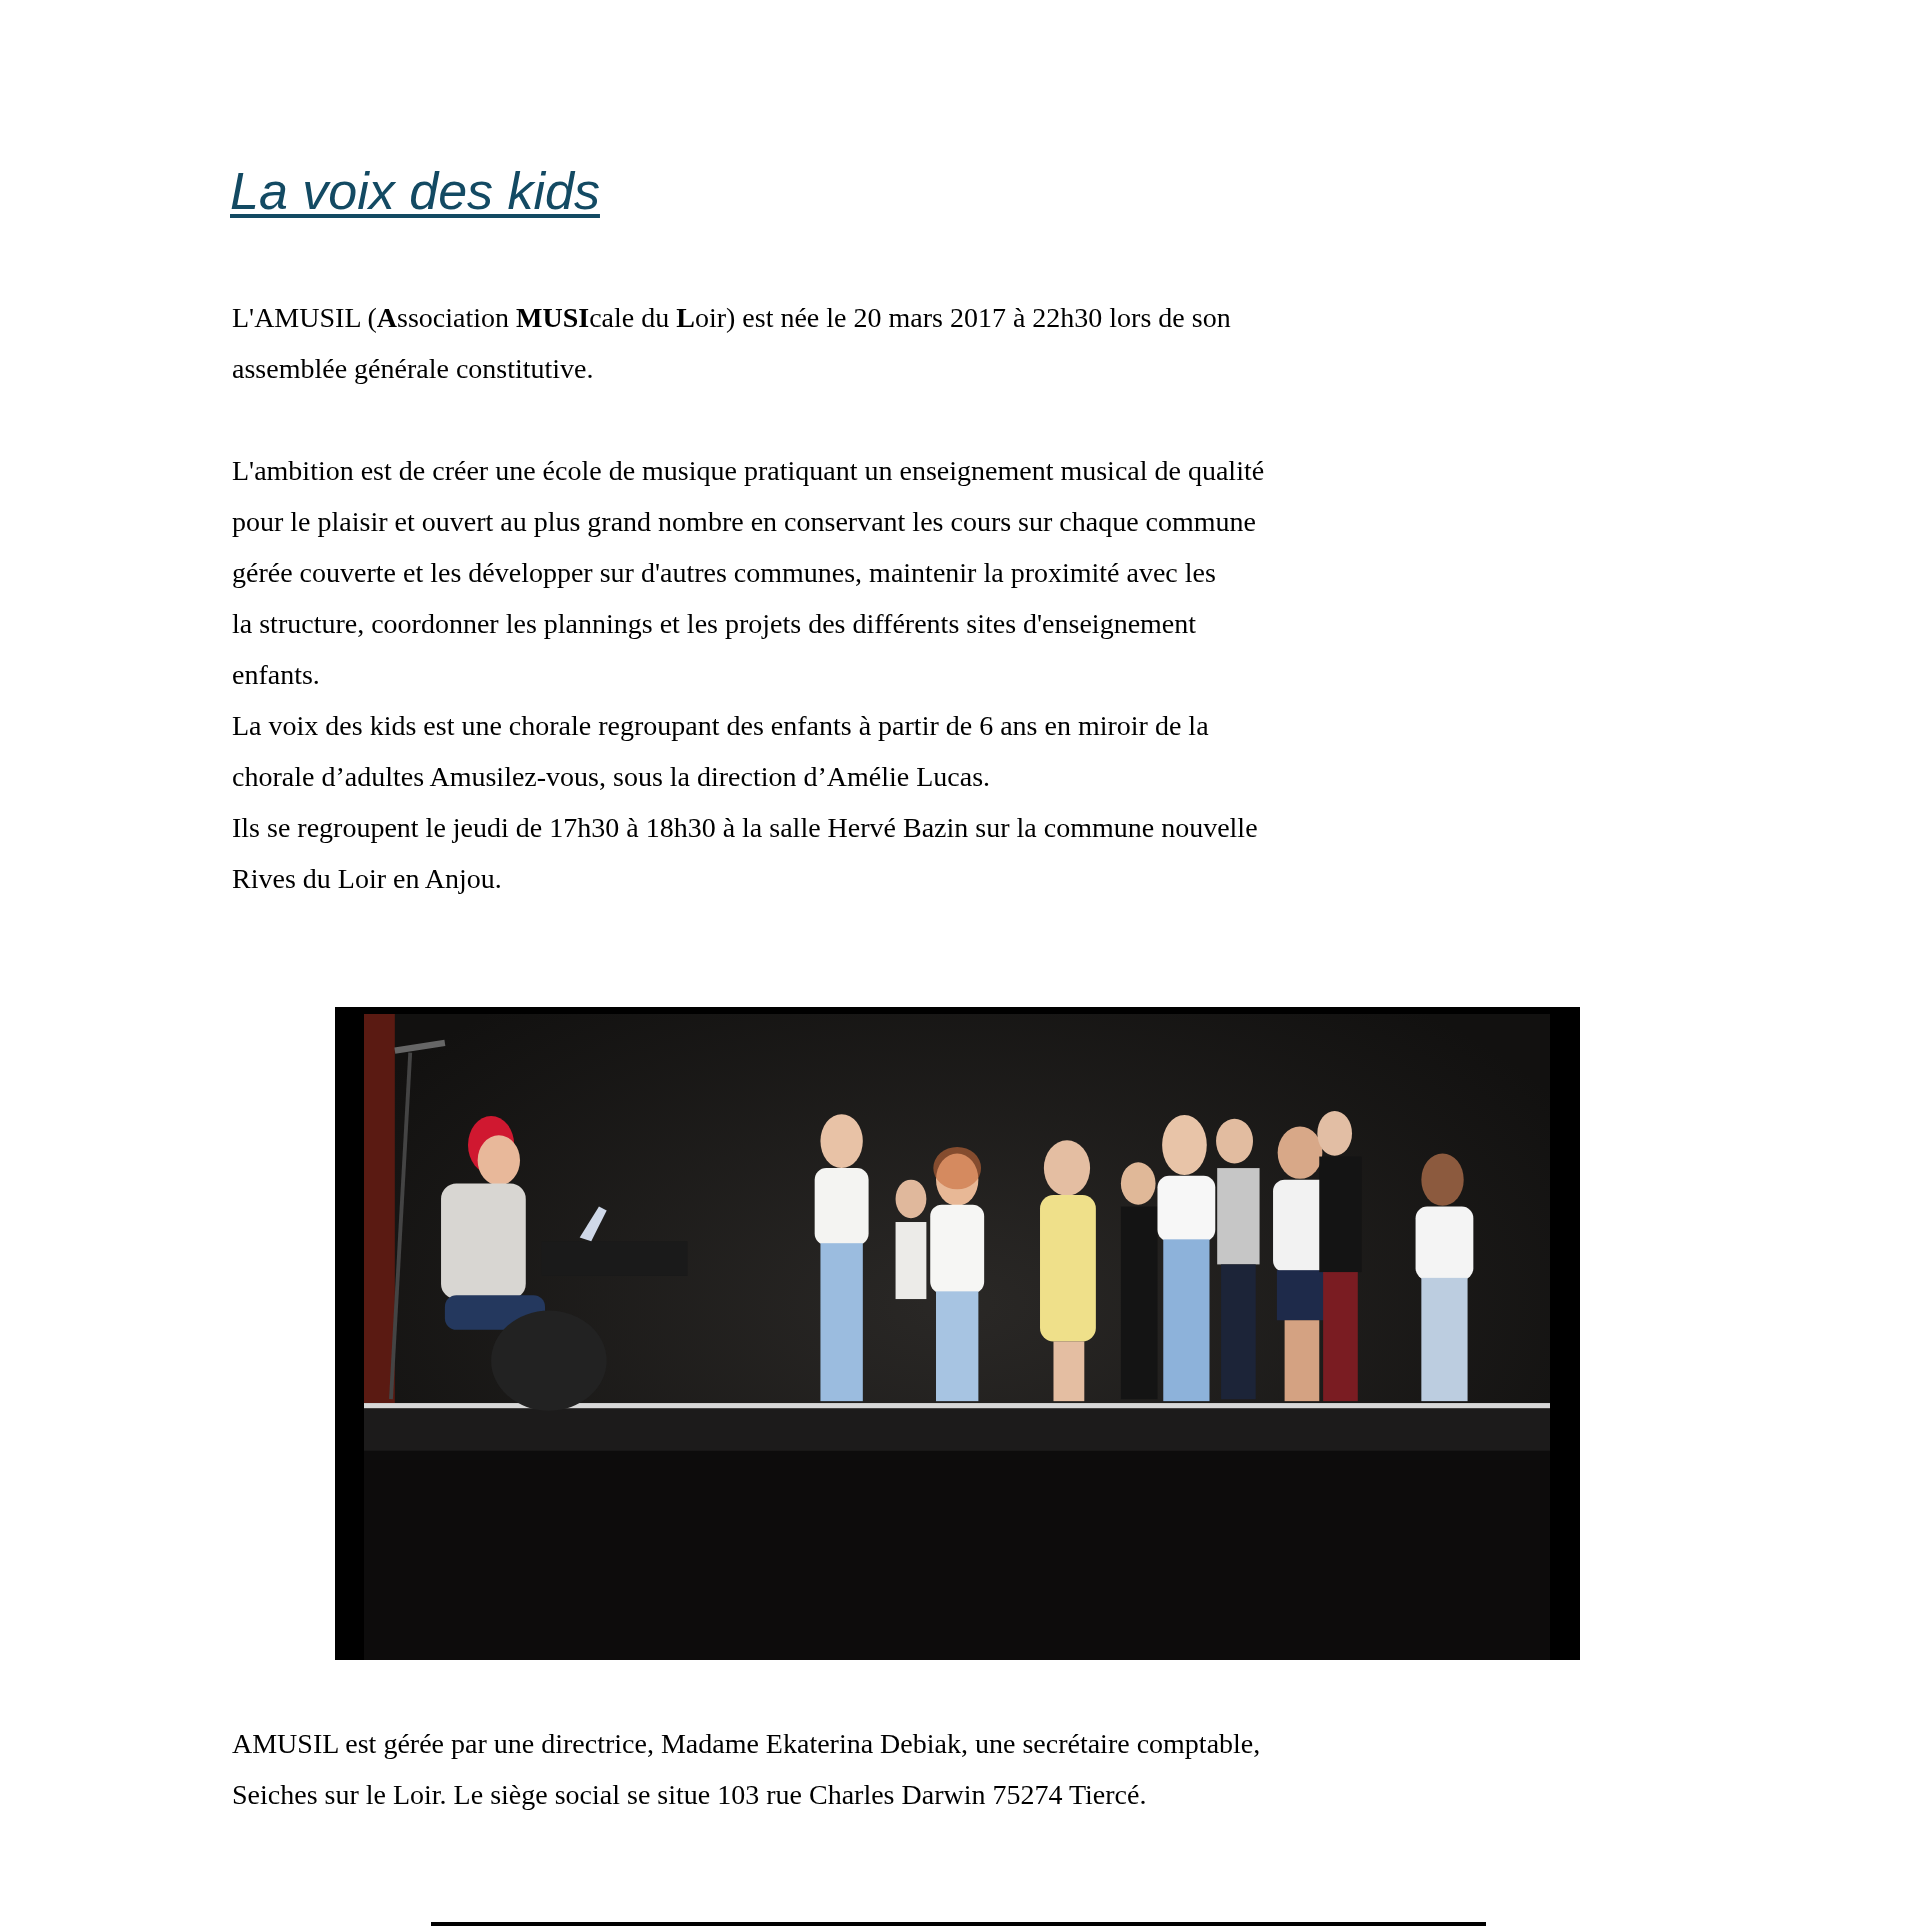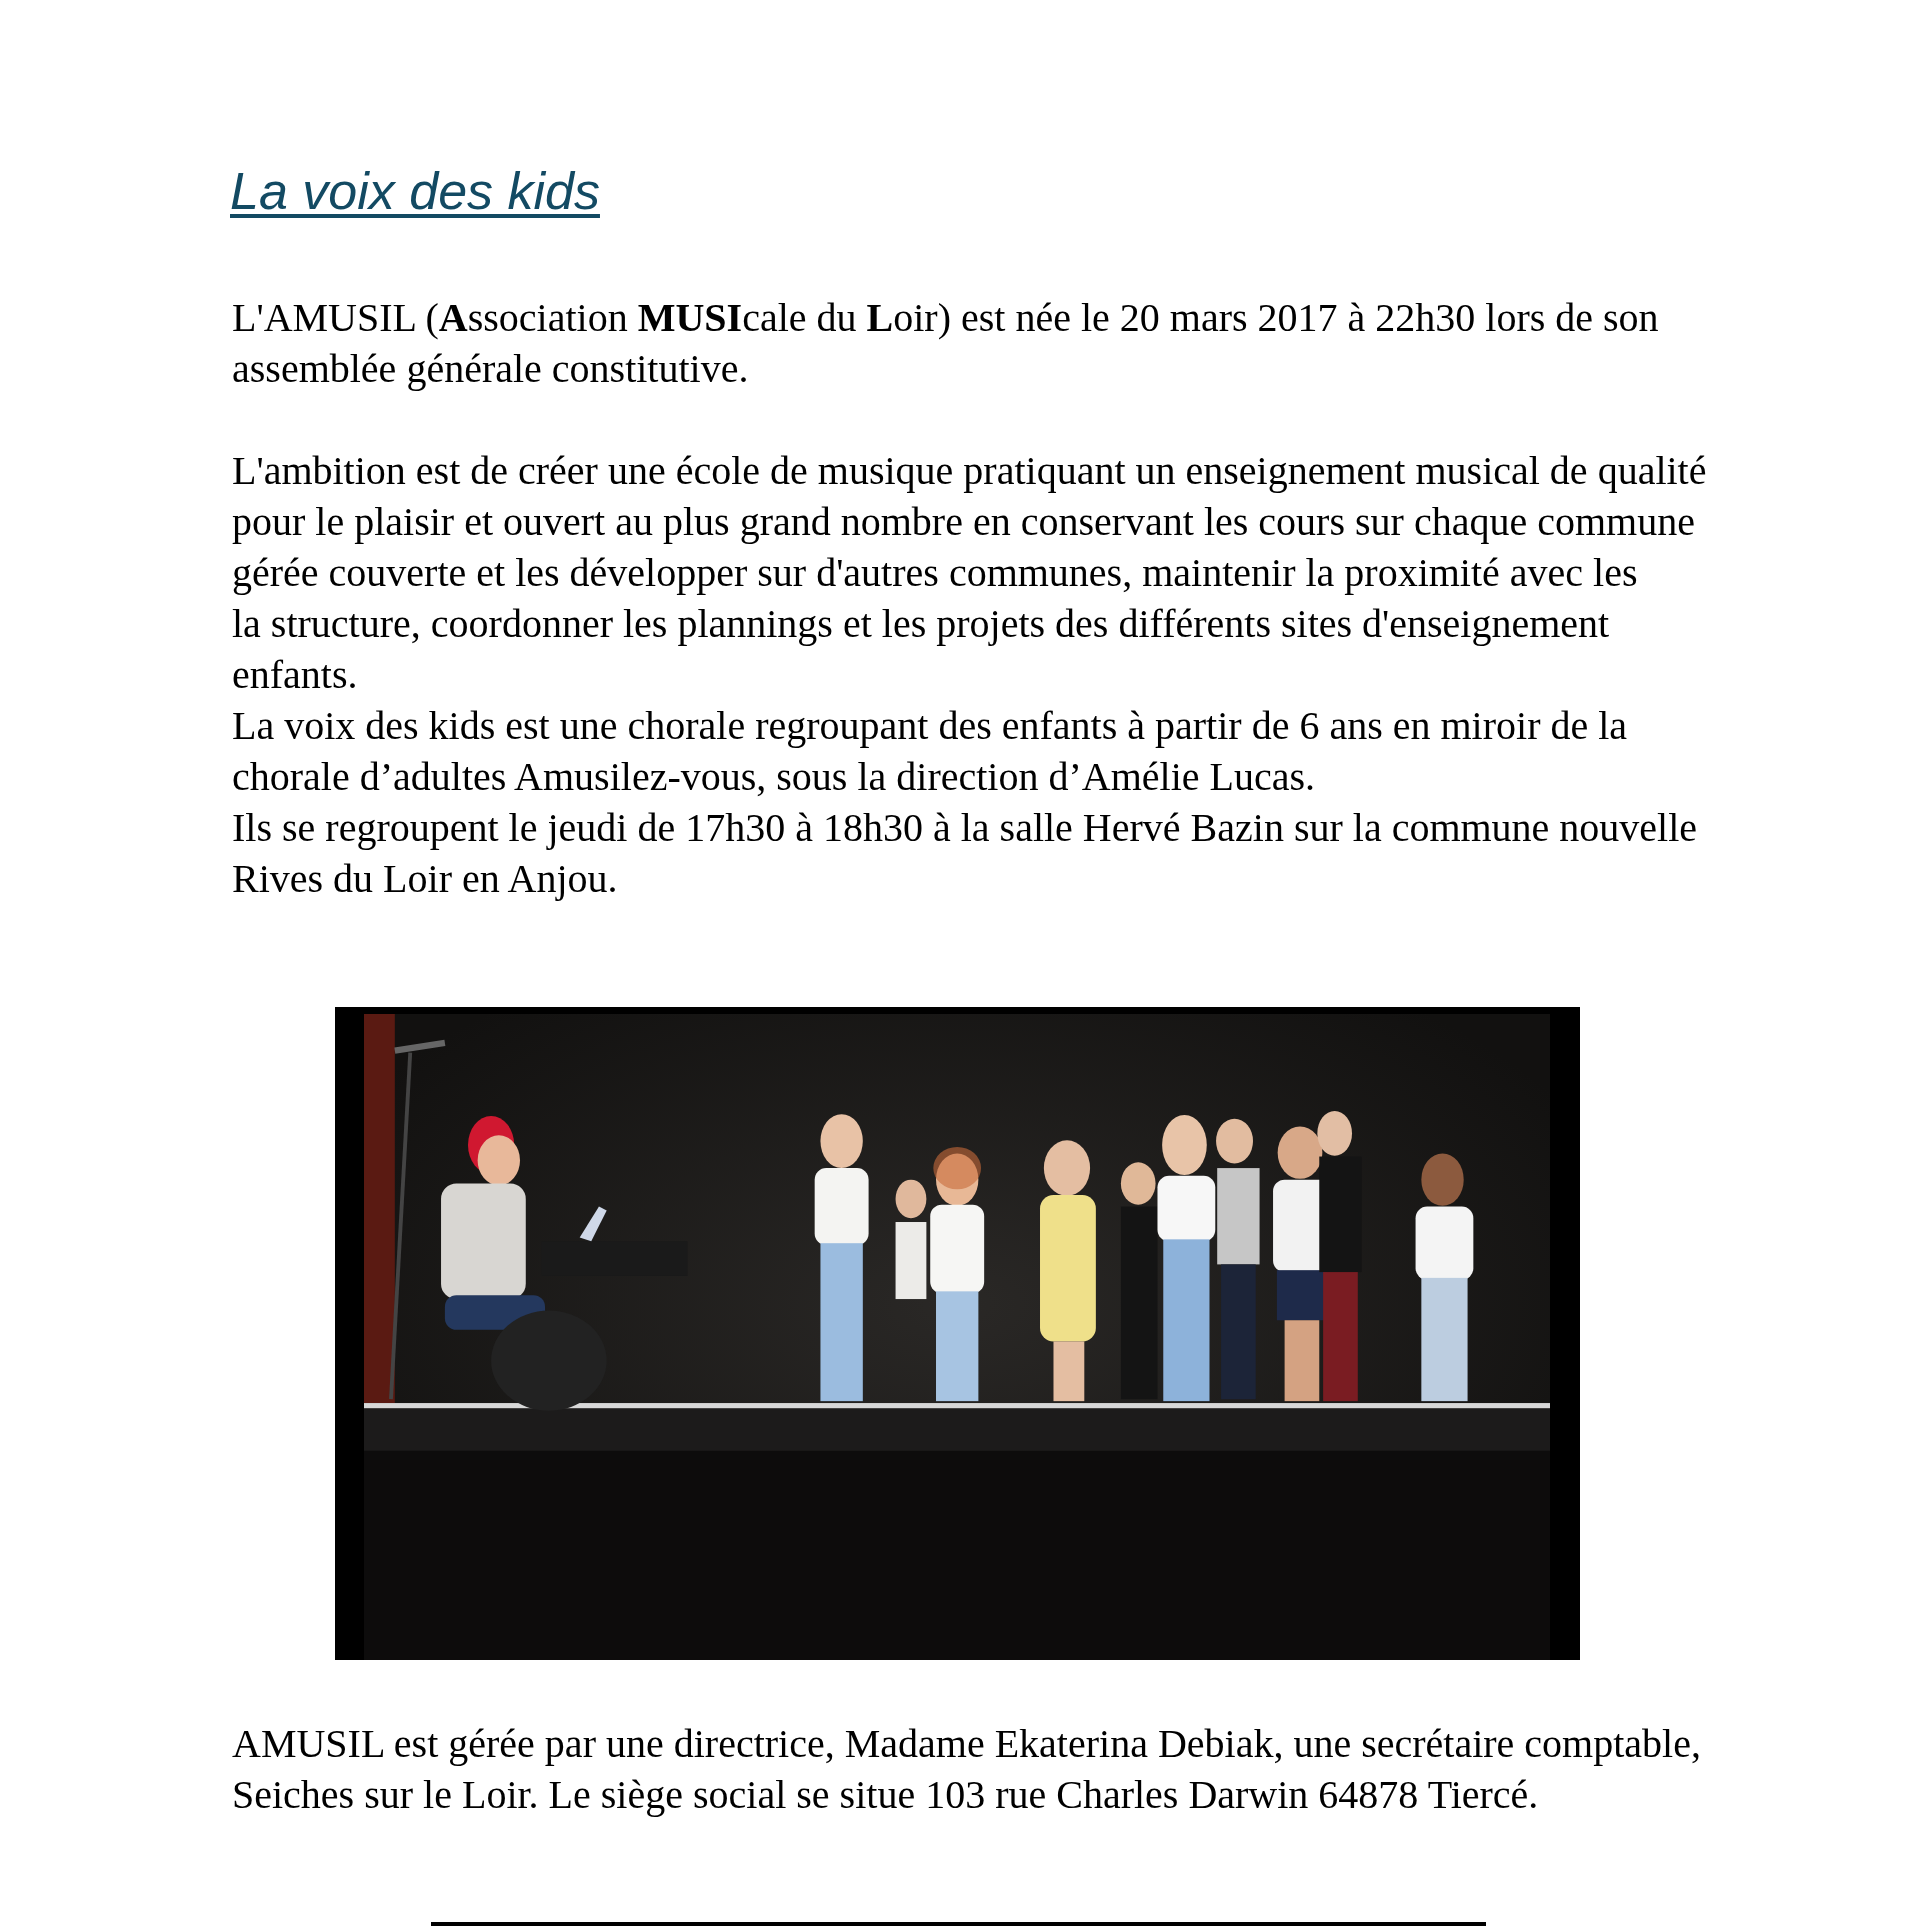--- a/index.html
+++ b/index.html
@@ -9,21 +9,21 @@
   .heading {
     position: absolute; left: 230px; top: 160px;
     font-family: "Liberation Sans", sans-serif;
     font-size: 52px; line-height: 62px; color: #134a63;
     text-decoration: underline; text-decoration-thickness: 3.9px; text-underline-offset: 5.4px;
     margin: 0; font-weight: normal; white-space: nowrap; font-style: italic;
   }
 
   .text-block {
     position: absolute; left: 232px; width: 1472px;
-    font-family: "Liberation Serif", serif; font-size: 40px; line-height: 51px;
+    font-family: "Liberation Serif", serif; font-size: 28px; line-height: 51px;
     color: #000; margin: 0;
   }
   .text-block .line { display: block; white-space: nowrap; height: 51px; }
   .text-block .blank { display: block; height: 51px; }
   b { font-weight: bold; }
 
   .photo {
     position: absolute; background: #000; box-sizing: border-box;
   }
   .photo .inner { position: absolute; overflow: hidden; }
@@ -117,21 +117,21 @@
           <ellipse cx="2800" cy="430" rx="55" ry="68" fill="#8c5a3e"></ellipse>
           <rect x="2730" y="500" width="150" height="190" rx="30" fill="#f4f4f4"></rect>
           <rect x="2745" y="685" width="120" height="320" fill="#bccde0"></rect>
         </g>
       </svg>
     </div>
   </div>
 
   <div class="text-block" style="top: 1718px;">
     <span class="line">AMUSIL est gérée par une directrice, Madame Ekaterina Debiak, une secrétaire comptable,</span>
-    <span class="line">Seiches sur le Loir. Le siège social se situe 103 rue Charles Darwin 64878 Tiercé.</span>
+    <span class="line">Seiches sur le Loir. Le siège social se situe 103 rue Charles Darwin 75274 Tiercé.</span>
   </div>
 
   <div class="photo" style="left: 431px; top: 1922px; width: 1055px; height: 615px;">
     
   </div>
 
 </div>
 
 
 </body></html>

